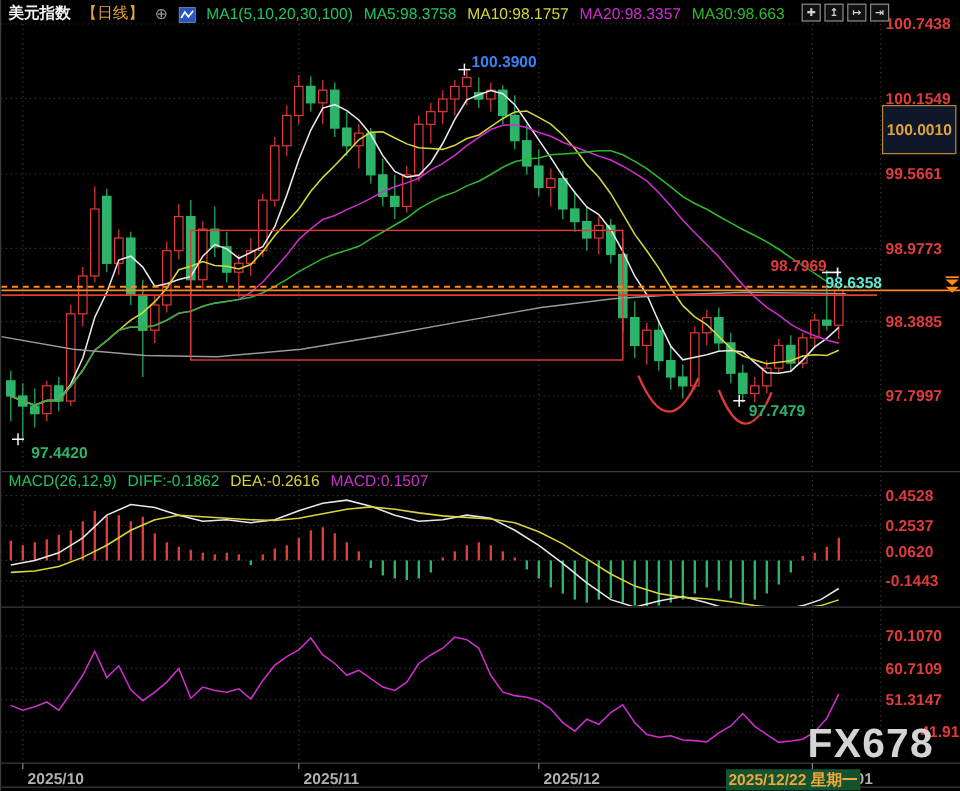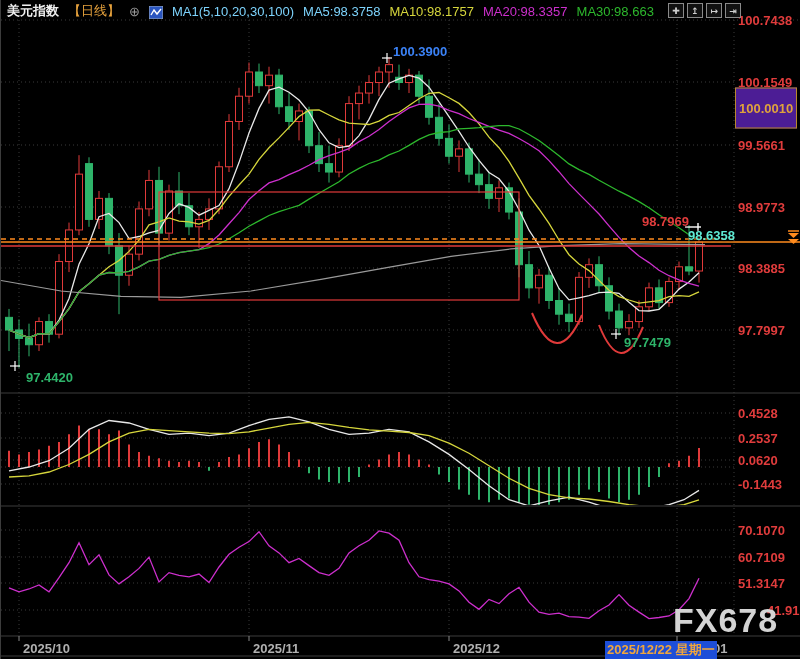--- a/index.html
+++ b/index.html
@@ -4,29 +4,29 @@
 <style>
   html,body{margin:0;padding:0;background:#000;}
   #app{position:relative;width:800px;height:659px;background:#000;overflow:hidden;
        font-family:"Liberation Sans",sans-serif;border-left:1px solid #3c3c3c;text-decoration:underline;}
   .row{position:absolute;left:6px;display:flex;align-items:center;gap:0;white-space:nowrap;
        font:500 13px "Liberation Sans",sans-serif;}
   .row span{margin-right:9px;}
   #titlebar{top:2px;}
   #macdbar{top:393px;}
   #rsibar{top:508px;}
-  .w{color:#7dd3fc;} .wt{color:#f0f0f0;font-weight:700;}
+  .w{color:#22c55e;} .wt{color:#f0f0f0;font-weight:700;}
   .or{color:#e8a33d;} .yl{color:#d6d63c;} .mg{color:#cd2fcd;} .gn{color:#2db82d;}
   .gy{color:#9a9a9a;}
   #plot{position:absolute;left:0;top:0;width:800px;height:659px;}
   .lbl{position:absolute;left:737px;transform:translateY(-50%);
        font:700 13px "Liberation Sans",sans-serif;color:#e03c3c;}
-  .lbl.boxed{color:#e0a33c;border:1px solid #b9882e;background:#4c1d95;padding:12px 3px;left:734px;}
+  .lbl.boxed{color:#e0a33c;border:1px solid #b9882e;background:#0f172a;padding:12px 3px;left:734px;}
   .xlbl{position:absolute;top:641px;font:600 13px "Liberation Sans",sans-serif;color:#b0b0b0;}
-  .xlbl.hl{color:#f0a63c;background:#1d4ed8;z-index:2;padding:0 2px;font-weight:700;}
+  .xlbl.hl{color:#f0a63c;background:#14532d;z-index:2;padding:0 2px;font-weight:700;}
   .ann{position:absolute;font:700 13px "Liberation Sans",sans-serif;text-shadow:0 0 3px #000;z-index:3;}
   .toolicons{position:absolute;top:3px;left:667px;display:flex;gap:3px;z-index:4;}
   .toolicons .ic{width:14px;height:13px;border:1px solid #8a8a8a;color:#cfcfcf;background:#111;
        font:700 9px "DejaVu Sans",sans-serif;display:flex;align-items:center;justify-content:center;}
   #watermark{position:absolute;left:672px;top:601px;font:700 34px "Liberation Sans",sans-serif;
        color:#d4d4d4;letter-spacing:1px;z-index:1;}
   #chicon{display:inline-block;width:14px;height:13px;margin-right:9px;position:relative;top:1px;}
 </style>
 </head>
 <body>
@@ -335,20 +335,26 @@
     <span class="gn">MA30:98.663</span>
   </div>
 
   <div class="toolicons" id="toolicons">
       <div class="ic">✚</div>
       <div class="ic">↥</div>
       <div class="ic">↦</div>
       <div class="ic">⇥</div>
     </div>
 
+  <div class="row" id="macdbar">
+    <span class="w">MACD(26,12,9)</span>
+    <span class="w">DIFF:-0.1862</span>
+    <span class="yl">DEA:-0.2616</span>
+    <span class="mg">MACD:0.1507</span>
+  </div>
 
 
   <div id="watermark">FX678</div>
 
   <div id="yaxis-main">
       <div class="lbl" style="top: 20px;">100.7438</div>
       <div class="lbl" style="top: 82px;">100.1549</div>
       <div class="lbl boxed" style="top: 108px;">100.0010</div>
       <div class="lbl" style="top: 145px;">99.5661</div>
       <div class="lbl" style="top: 207px;">98.9773</div>

